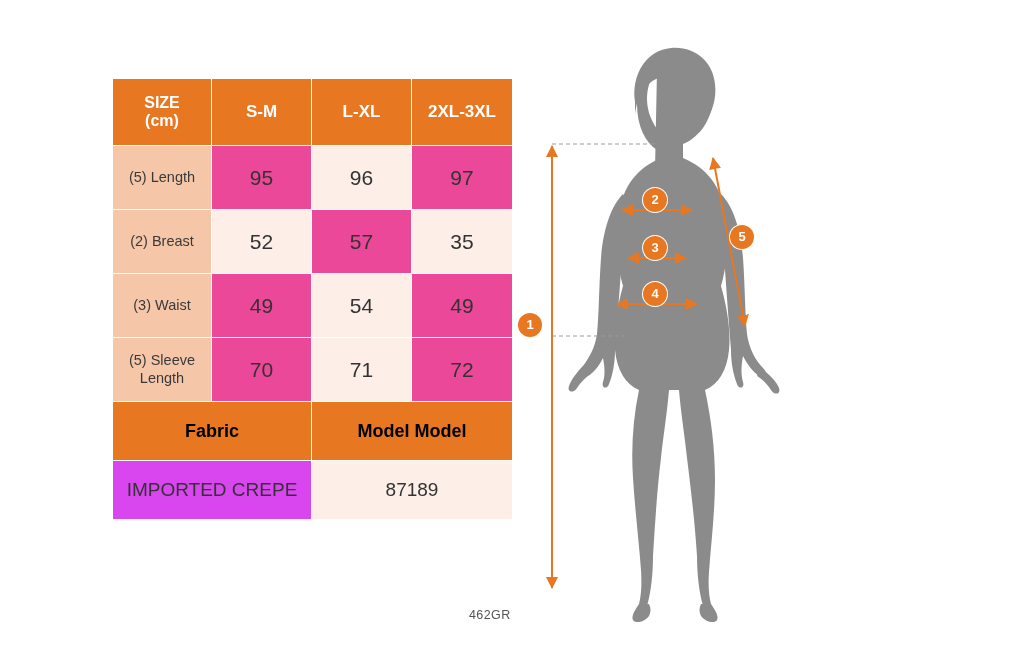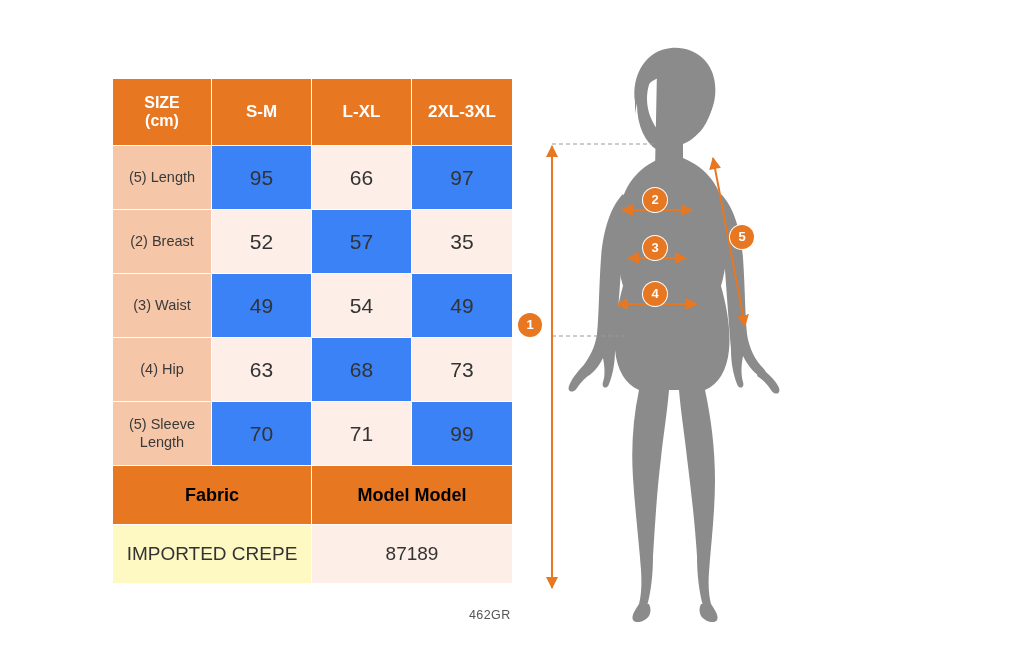--- a/index.html
+++ b/index.html
@@ -42,37 +42,37 @@
     font-size: 16px;
   }
   .row-label {
     background: #f6c6a8;
     color: #3a3a3a;
     font-size: 14.5px;
     height: 63px;
     line-height: 1.2;
   }
   .val-cell {
-    background: #3b82f6;
+    background: #ec4899;
     color: #333333;
     font-size: 21px;
     height: 63px;
   }
   .val-cell.alt {
     background: #fdeee7;
   }
   .sub-hdr {
     background: #e87722;
     color: #000000;
     font-weight: bold;
     font-size: 18px;
     height: 58px;
   }
   .sub-val {
-    background: #fef9c3;
+    background: #d946ef;
     color: #333333;
     font-size: 19px;
     height: 58px;
   }
   .sub-val.alt {
     background: #fdeee7;
   }
 
   #model-code-note {
     position: absolute;
@@ -126,53 +126,47 @@
       <div>(cm)</div>
     </th>
     <th class="hdr-cell" style="width:99px">S-M</th>
     <th class="hdr-cell" style="width:99px">L-XL</th>
     <th class="hdr-cell" style="width:100px">2XL-3XL</th>
   </tr>
 
   <tr>
     <td class="row-label">(5) Length</td>
     <td class="val-cell">95</td>
-    <td class="val-cell alt">66</td>
+    <td class="val-cell alt">96</td>
     <td class="val-cell">97</td>
   </tr>
 
   <tr>
     <td class="row-label">(2) Breast</td>
     <td class="val-cell alt">52</td>
     <td class="val-cell">57</td>
     <td class="val-cell alt">35</td>
   </tr>
 
   <tr>
     <td class="row-label">(3) Waist</td>
     <td class="val-cell">49</td>
     <td class="val-cell alt">54</td>
     <td class="val-cell">49</td>
   </tr>
 
-  <tr>
-    <td class="row-label">(4) Hip</td>
-    <td class="val-cell alt">63</td>
-    <td class="val-cell">68</td>
-    <td class="val-cell alt">73</td>
-  </tr>
 
   <tr>
     <td class="row-label">
       <div>(5) Sleeve</div>
       <div>Length</div>
     </td>
     <td class="val-cell">70</td>
     <td class="val-cell alt">71</td>
-    <td class="val-cell">99</td>
+    <td class="val-cell">72</td>
   </tr>
 
   <tr>
     <td class="sub-hdr" colspan="2">Fabric</td>
     <td class="sub-hdr" colspan="2">Model Model</td>
   </tr>
   <tr>
     <td class="sub-val" colspan="2">IMPORTED CREPE</td>
     <td class="sub-val alt" colspan="2">87189</td>
   </tr>

